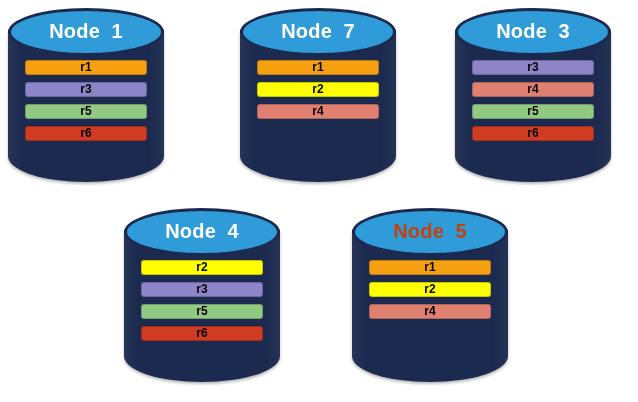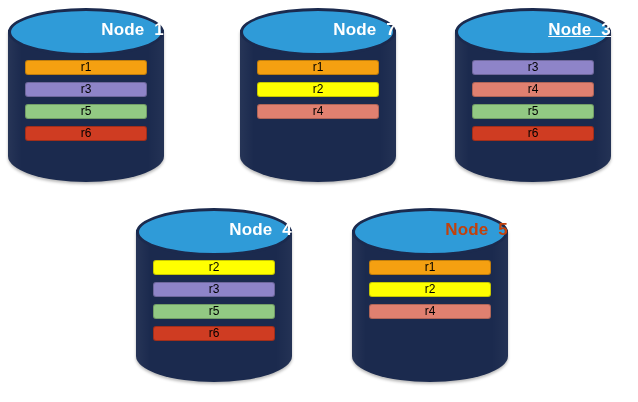--- a/index.html
+++ b/index.html
@@ -68,23 +68,23 @@
     border-radius: 50% / 50%;
     border: 3px solid #1b2a4e;
     box-sizing: border-box;
   }
 
   .node-title {
     position: absolute;
     left: 0;
     top: 12px;
     width: 156px;
-    text-align: right;
+    text-align: center;
     color: #ffffff;
-    font-size: 17px;
+    font-size: 20px;
     font-weight: bold;
     letter-spacing: 0.2px;
     z-index: 5;
     white-space: pre;
   }
 
   .records {
     position: absolute;
     left: 0;
     top: 52px;
@@ -96,21 +96,21 @@
     position: relative;
     height: 15px;
     margin: 0 auto 7px auto;
     width: 122px;
     border-radius: 3px;
     border: 1px solid rgba(0,0,0,0.22);
     box-sizing: border-box;
     text-align: center;
     line-height: 13px;
     font-size: 12px;
-    font-weight: normal;
+    font-weight: bold;
     color: #000000;
   }
 
   .record:last-child { margin-bottom: 0; }
 </style>
 </head>
 <body>
 
 <div id="diagram">
     <div class="node" style="left: 8px; top: 8px;">
@@ -133,29 +133,29 @@
       <div class="records">
         <div class="record" style="background: rgb(245, 160, 17);">r1</div>
         <div class="record" style="background: rgb(255, 255, 0);">r2</div>
         <div class="record" style="background: rgb(224, 128, 112);">r4</div>
       </div>
     </div>
     <div class="node" style="left: 455px; top: 8px;">
       <div class="cyl-body" style="background: rgb(27, 42, 78);"></div>
       <div class="cyl-shade"></div>
       <div class="cyl-top" style="background: rgb(47, 155, 216); border-color: rgb(27, 42, 78);"></div>
-      <div class="node-title" style="color: rgb(255, 255, 255); text-decoration: underline;">Node  3</div>
+      <div class="node-title" style="color: rgb(255, 255, 255);">Node  3</div>
       <div class="records">
         <div class="record" style="background: rgb(142, 132, 200);">r3</div>
         <div class="record" style="background: rgb(224, 128, 112);">r4</div>
         <div class="record" style="background: rgb(146, 201, 131);">r5</div>
         <div class="record" style="background: rgb(207, 60, 34);">r6</div>
       </div>
     </div>
-    <div class="node" style="left: 136px; top: 208px;">
+    <div class="node" style="left: 124px; top: 208px;">
       <div class="cyl-body" style="background: rgb(27, 42, 78);"></div>
       <div class="cyl-shade"></div>
       <div class="cyl-top" style="background: rgb(47, 155, 216); border-color: rgb(27, 42, 78);"></div>
       <div class="node-title" style="color: rgb(255, 255, 255);">Node  4</div>
       <div class="records">
         <div class="record" style="background: rgb(255, 255, 0);">r2</div>
         <div class="record" style="background: rgb(142, 132, 200);">r3</div>
         <div class="record" style="background: rgb(146, 201, 131);">r5</div>
         <div class="record" style="background: rgb(207, 60, 34);">r6</div>
       </div>

